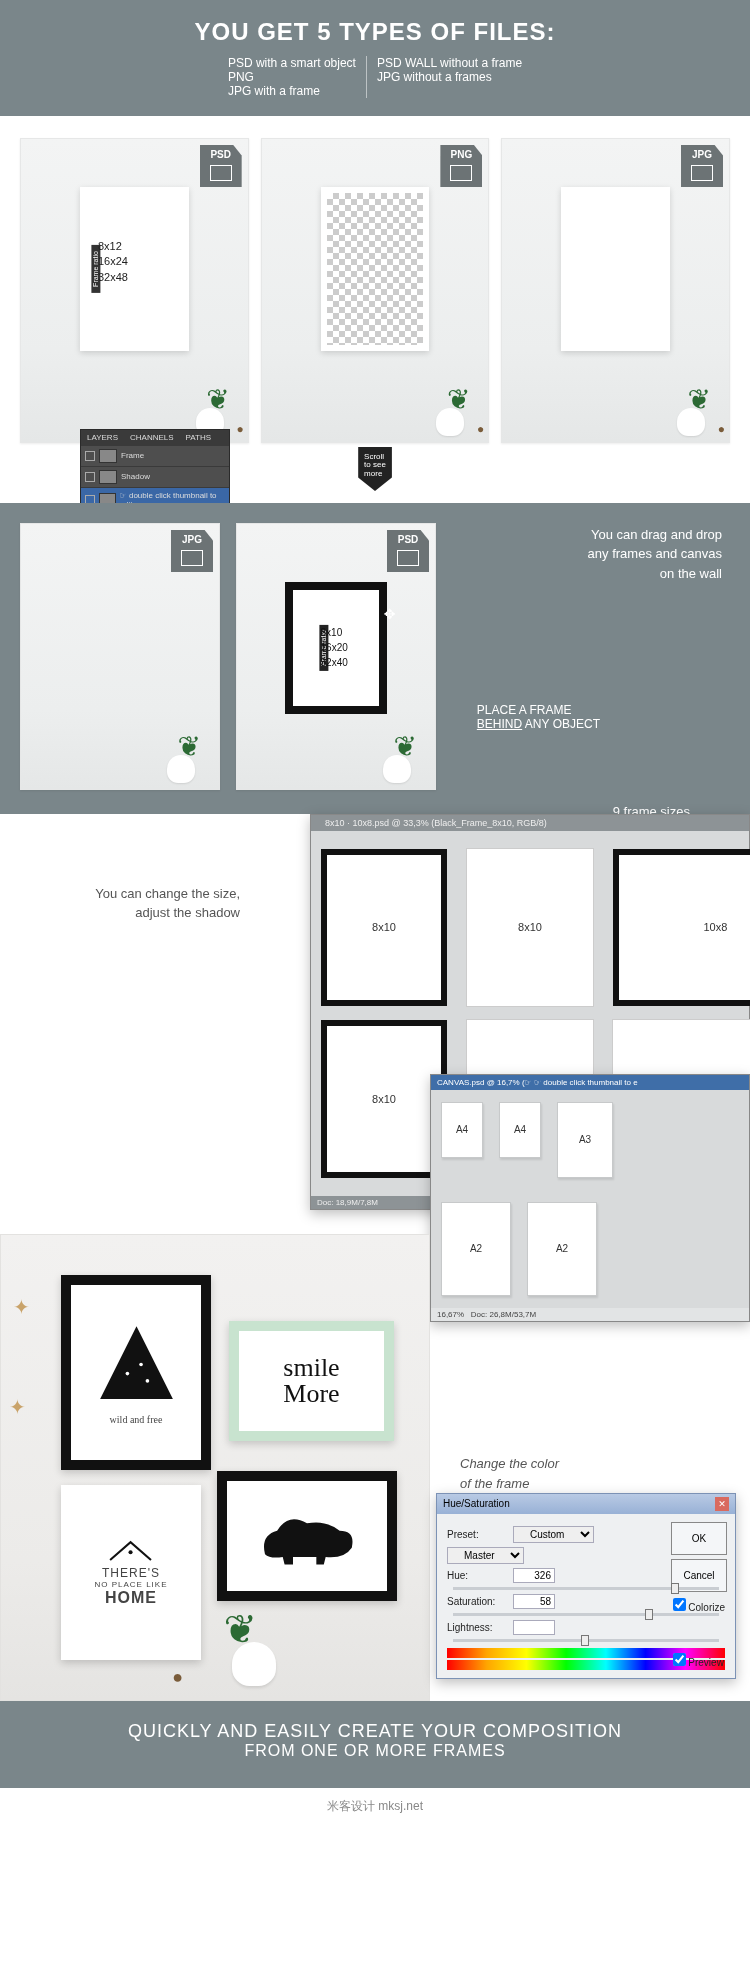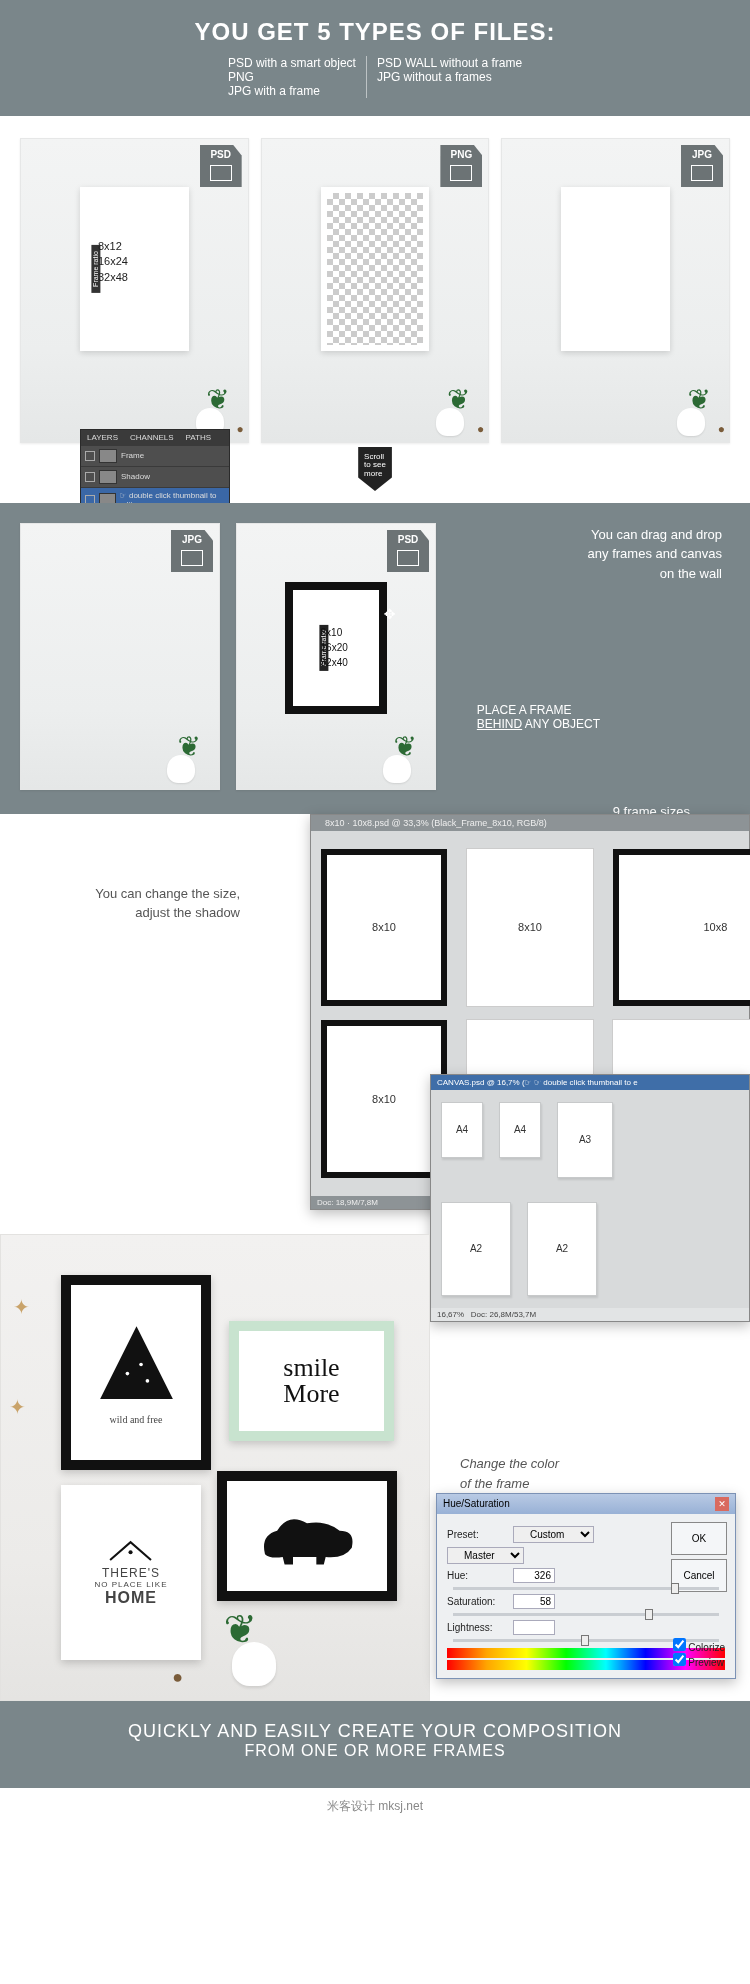--- a/index.html
+++ b/index.html
@@ -208,21 +208,21 @@
   .hue-dialog .body { padding:8px 10px; position:relative;}
   .hd-row { display:flex; align-items:center; gap:6px; margin:4px 0;}
   .hd-row label { width:60px;}
   .hd-row input.num { width:42px; border:1px solid #aab; padding:1px 3px; font-size:10px; text-align:right;}
   .hd-row select { border:1px solid #aab; font-size:10px; padding:1px 12px;}
   .slider { flex:1; height:3px; background:#c9cdd2; position:relative; margin:0 6px;}
   .slider .knob { position:absolute; top:-4px; width:8px;height:11px; background:#eee; border:1px solid #777;}
   .btns { position:absolute; right:8px; top:8px; display:flex; flex-direction:column; gap:4px;}
   .btns button { width:56px; font-size:10px; padding:10px 0; border:1px solid #888; background:#f4f6f8;}
   .checks { position:absolute; right:10px; bottom:10px; font-size:10px;}
-  .checks label { display:block;}
+  .checks label { display:block;margin-top:40px;}
   .huestrip { height:10px; margin-top:6px; background:linear-gradient(90deg,red,orange,yellow,lime,cyan,blue,magenta,red);}
   
   
   .footer {
     background:#7a868a; color:#fff; text-align:center;
     font-weight:300; padding:20px 10px 28px; font-size:18px; letter-spacing:1px;
   }
   .footer .sub { font-size:16px;}
   .credit { text-align:center; font-size:12px; color:#888; padding:10px 0 16px;}
 </style>

